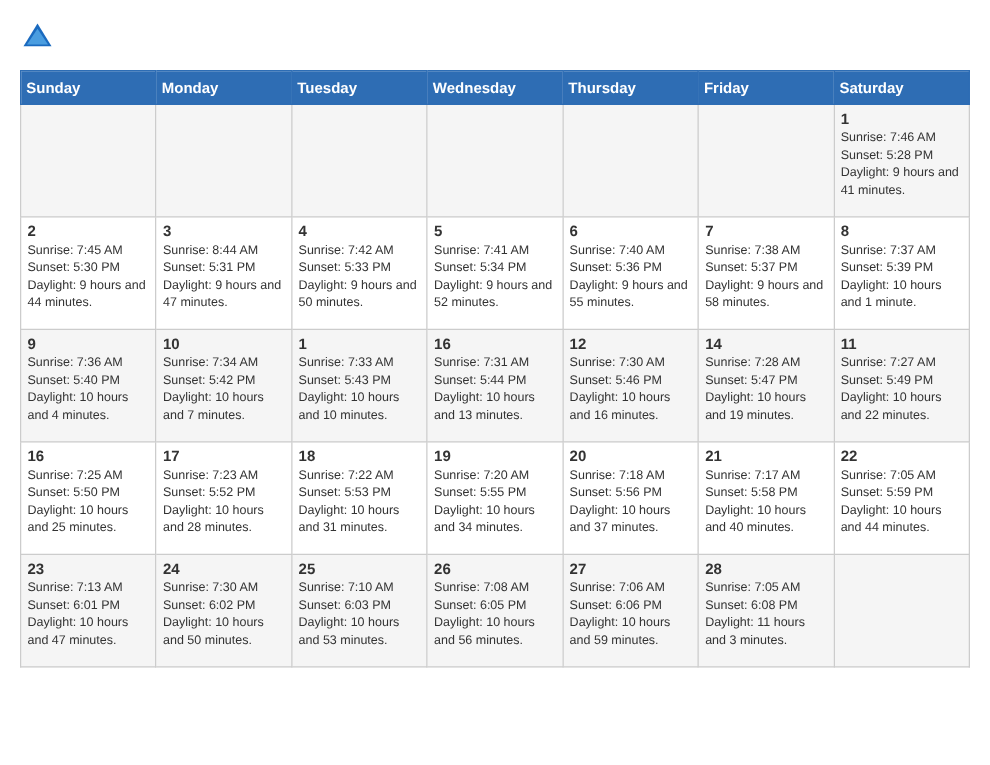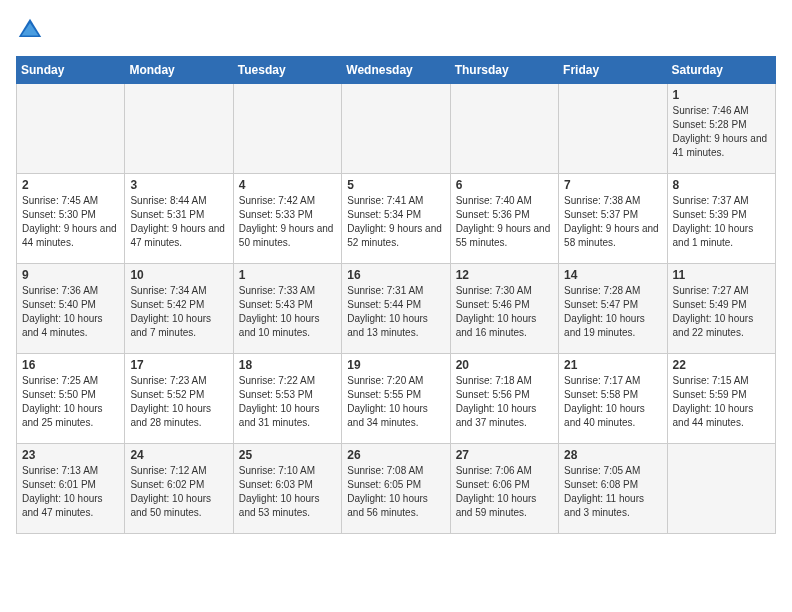--- a/index.html
+++ b/index.html
@@ -251,35 +251,35 @@
 Daylight: 10 hours and 37 minutes.</div>
         </td>
         <td>
           <span class="day-number">21</span>
           <div class="day-info">Sunrise: 7:17 AM
 Sunset: 5:58 PM
 Daylight: 10 hours and 40 minutes.</div>
         </td>
         <td>
           <span class="day-number">22</span>
-          <div class="day-info">Sunrise: 7:15 AM
+          <div class="day-info">Sunrise: 7:05 AM
 Sunset: 5:59 PM
 Daylight: 10 hours and 44 minutes.</div>
         </td>
       </tr>
       <tr>
         <td>
           <span class="day-number">23</span>
           <div class="day-info">Sunrise: 7:13 AM
 Sunset: 6:01 PM
 Daylight: 10 hours and 47 minutes.</div>
         </td>
         <td>
           <span class="day-number">24</span>
-          <div class="day-info">Sunrise: 7:12 AM
+          <div class="day-info">Sunrise: 7:30 AM
 Sunset: 6:02 PM
 Daylight: 10 hours and 50 minutes.</div>
         </td>
         <td>
           <span class="day-number">25</span>
           <div class="day-info">Sunrise: 7:10 AM
 Sunset: 6:03 PM
 Daylight: 10 hours and 53 minutes.</div>
         </td>
         <td>

